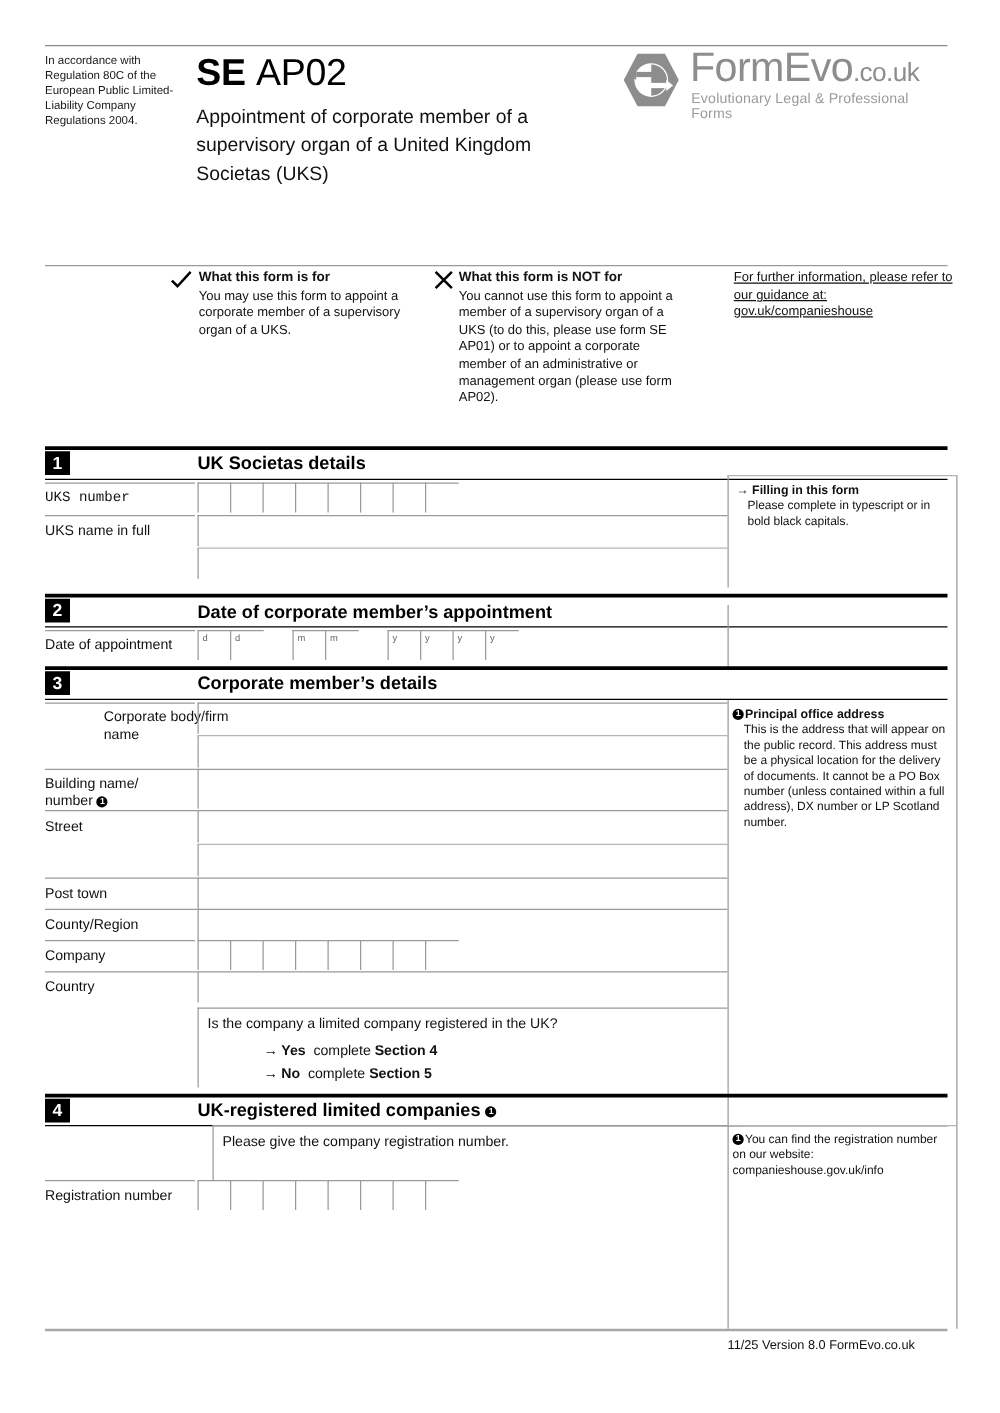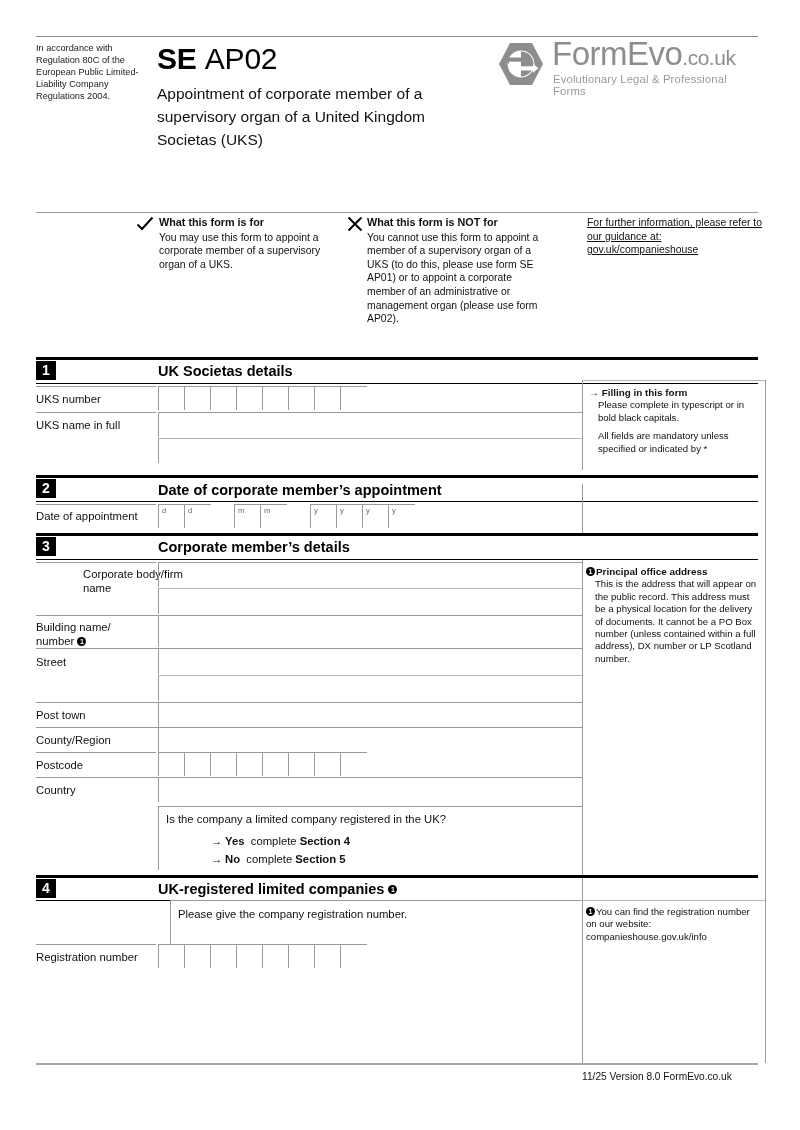--- a/index.html
+++ b/index.html
@@ -200,21 +200,21 @@
     <span>You cannot use this form to appoint a member of a supervisory organ of a UKS (to do this, please use form SE AP01) or to appoint a corporate member of an administrative or management organ (please use form AP02).</span>
   </div>
 
   <div class="abs band-col" id="band-c3">For further information, please refer to our guidance at: gov.uk/companieshouse</div>
 
   <div class="abs sec-bar-top" style="top:357px; width:722px;"></div>
   <div class="abs sec-num" style="left:36px; top:361px;">1</div>
   <div class="abs sec-title" style="left:158px; top:362px;">UK Societas details</div>
   <div class="abs sec-underline" style="top:383px; width:722px; background:#000; height:1px;"></div>
 
-  <div class="abs fld-label" style="left:36px; top:392px;">UKS number</div>
+  <div class="abs fld-label" style="left:36px; top:392px;font-family:Liberation Mono, monospace;">UKS number</div>
   <div class="abs" style="left:36px; top:386px; width:120px; height:1px; background:#9a9a9a;"></div>
   <div class="abs" id="uks-number-boxes">
     <div class="charbox" style="left:158px; top:386px;"></div>
     <div class="charbox" style="left:184px; top:386px;"></div>
     <div class="charbox" style="left:210px; top:386px;"></div>
     <div class="charbox" style="left:236px; top:386px;"></div>
     <div class="charbox" style="left:262px; top:386px;"></div>
     <div class="charbox" style="left:288px; top:386px;"></div>
     <div class="charbox" style="left:314px; top:386px;"></div>
     <div class="charbox" style="left:340px; top:386px; width:27px;"></div>
@@ -224,21 +224,20 @@
   <div class="abs fld-label" style="left:36px; top:418px;">UKS name in full</div>
   <div class="abs fld-box" style="left:158px; top:412px; width:424px; height:25px;"></div>
   <div class="abs fld-box" style="left:158px; top:438px; width:424px; height:25px; border-top:1px solid #b5b5b5;"></div>
 
   <div class="abs" id="col-divider-2"></div>
   <div class="abs" style="left:582px; top:380px; width:183px; height:1px; background:#b5b5b5;"></div>
   <div class="abs note" style="left:589px; top:387px; width:172px;">
     <span class="arrow-gly">→</span>
     <span class="note-head">Filling in this form</span>
     <span class="note-body">Please complete in typescript or in bold black capitals.</span>
-    <span class="note-body" style="margin-top:6px;">All fields are mandatory unless specified or indicated by *</span>
   </div>
 
   <div class="abs sec-bar-top" style="top:475px; width:722px;"></div>
   <div class="abs sec-num" style="left:36px; top:479px;">2</div>
   <div class="abs sec-title" style="left:158px; top:481px;">Date of corporate member’s appointment</div>
   <div class="abs sec-underline" style="top:501px; width:722px; background:#000; height:1px;"></div>
 
   <div class="abs" style="left:36px; top:504px; width:120px; height:1px; background:#9a9a9a;"></div>
   <div class="abs fld-label" style="left:36px; top:509px;">Date of appointment</div>
 
@@ -294,21 +293,21 @@
 
   <div class="abs" style="left:36px; top:702px; width:546px; height:1px; background:#9a9a9a;"></div>
   <div class="abs fld-label" style="left:36px; top:708px;">Post town</div>
   <div class="abs fld-box" style="left:158px; top:702px; width:424px; height:25px; border-top:none;"></div>
 
   <div class="abs" style="left:36px; top:727px; width:546px; height:1px; background:#9a9a9a;"></div>
   <div class="abs fld-label" style="left:36px; top:733px;">County/Region</div>
   <div class="abs fld-box" style="left:158px; top:727px; width:424px; height:25px; border-top:none;"></div>
 
   <div class="abs" style="left:36px; top:752px; width:120px; height:1px; background:#9a9a9a;"></div>
-  <div class="abs fld-label" style="left:36px; top:758px;">Postcode</div>
+  <div class="abs fld-label" style="left:36px; top:758px;">Company</div>
   <div class="abs" id="postcode-boxes">
     <div class="charbox" style="left:158px; top:752px;"></div>
     <div class="charbox" style="left:184px; top:752px;"></div>
     <div class="charbox" style="left:210px; top:752px;"></div>
     <div class="charbox" style="left:236px; top:752px;"></div>
     <div class="charbox" style="left:262px; top:752px;"></div>
     <div class="charbox" style="left:288px; top:752px;"></div>
     <div class="charbox" style="left:314px; top:752px;"></div>
     <div class="charbox" style="left:340px; top:752px; width:27px;"></div>
   </div>

